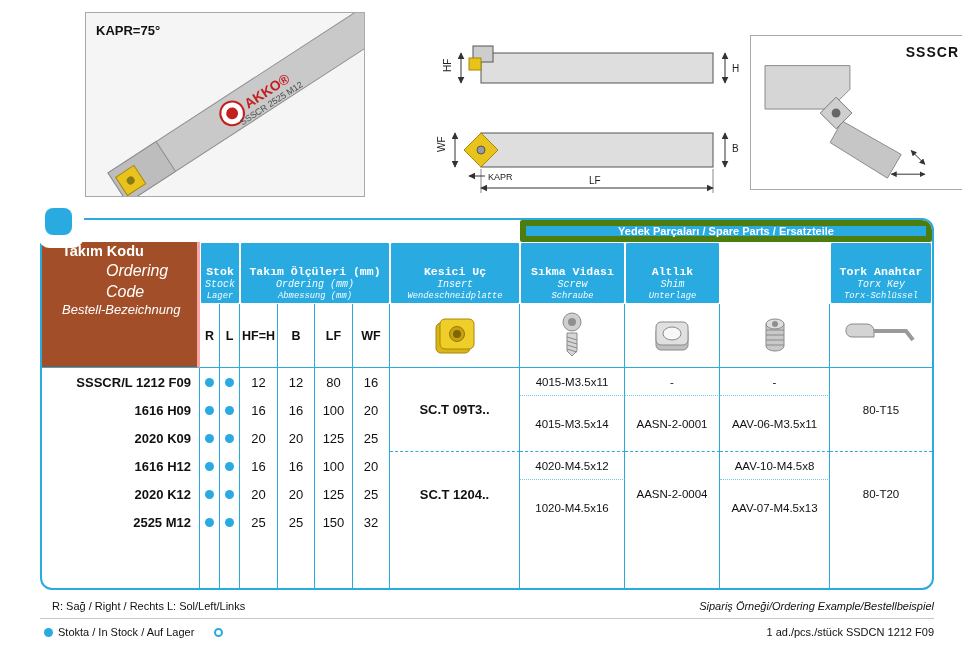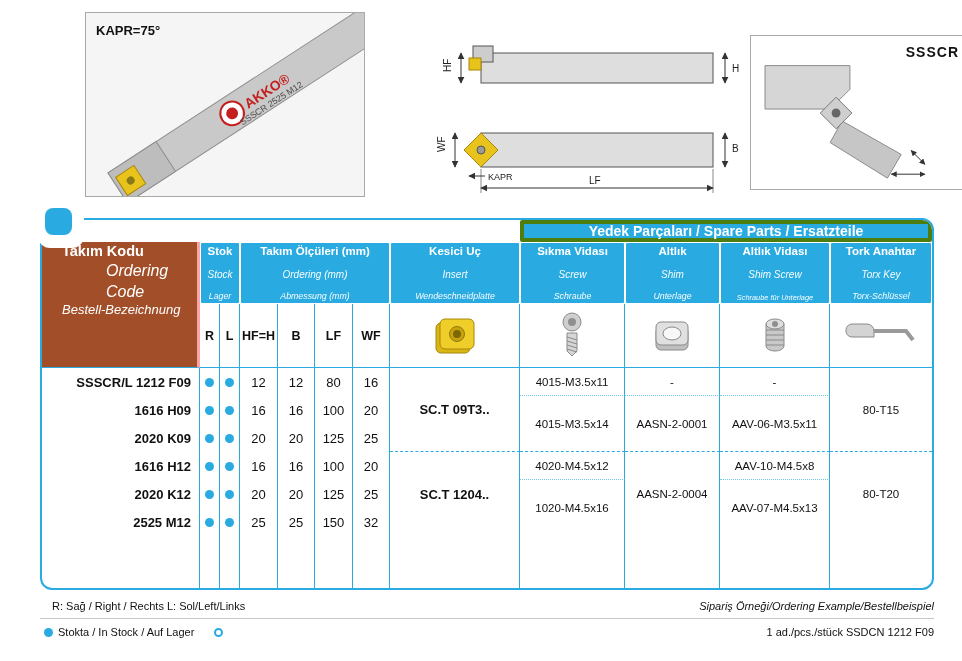--- a/index.html
+++ b/index.html
@@ -30,29 +30,29 @@
          grid-template-columns:158px 20px 20px 38px 37px 38px 37px 130px 105px 95px 110px 1fr;
          grid-template-rows:22px 62px 64px repeat(6,28px) 1fr; }
   .c   { display:flex; align-items:center; justify-content:center; text-align:center; }
   .br  { border-right:1px solid #29ABE2; }
   .bb  { border-bottom:1px solid #29ABE2; }
   .bbd { border-bottom:1px dashed #29ABE2; }
   .bbo { border-bottom:1px dotted #6fc9ec; }
   .sp  { background:#fff; }
 
   .hc { background:#29ABE2; color:#fff; border:1px solid #fff; border-radius:2px;
-        display:flex; flex-direction:column; align-items:center; justify-content:space-between;
-        text-align:center; line-height:1.22; padding:1px; }
+        display:flex; flex-direction:column; align-items:center; justify-content:flex-end;
+        text-align:center; line-height:1.22; padding:1px;font-family:Liberation Mono, monospace; }
   .hc .l1 { font-weight:bold; font-size:11.5px; }
   .hc .l2 { font-style:italic; font-size:10px; opacity:.96; }
   .hc .l3 { font-style:italic; font-size:8.8px; opacity:.96; }
   .hc.ssh .l3 { font-size:7.4px; }
-  .band { background:#29ABE2; color:#fff; border:4px solid #4d7c0f; border-radius:2px;
+  .band { background:#29ABE2; color:#fff; border:6px solid #4d7c0f; border-radius:2px;
           display:flex; align-items:center; justify-content:center;
-          font-weight:bold; font-size:14px; }
+          font-weight:bold; font-size:11px; }
 
   .brown { background:#A24E28; color:#fff; border-right:3px solid #fca5a5; border-bottom:1px solid #29ABE2;
            display:flex; flex-direction:column; justify-content:flex-start; padding-left:20px; line-height:1.3; }
   .brown .l1 { font-weight:bold; font-size:14.5px; }
   .brown .l2 { font-weight:normal; font-style:italic; font-size:16px;margin-left:44px; }
   .brown .l3 { font-style:italic; font-size:13px; }
 
   .lbl { font-weight:bold; font-size:12.5px; color:#111; }
   .code { display:flex; align-items:center; justify-content:flex-end; padding-right:8px;
           font-weight:bold; font-size:13px; border-right:1px solid #29ABE2; }
@@ -171,25 +171,20 @@
     </div>
     <div class="hc" style="grid-area:2/9/3/10">
       <span class="l1">Sıkma Vidası</span>
       <span class="l2">Screw</span>
       <span class="l3">Schraube</span>
     </div>
     <div class="hc" style="grid-area:2/10/3/11">
       <span class="l1">Altlık</span>
       <span class="l2">Shim</span>
       <span class="l3">Unterlage</span>
-    </div>
-    <div class="hc ssh" style="grid-area:2/11/3/12">
-      <span class="l1">Altlık Vidası</span>
-      <span class="l2">Shim Screw</span>
-      <span class="l3">Schraube für Unterlage</span>
     </div>
     <div class="hc" style="grid-area:2/12/3/13">
       <span class="l1">Tork Anahtar</span>
       <span class="l2">Torx Key</span>
       <span class="l3">Torx-Schlüssel</span>
     </div>
 
     <div class="c br bb lbl" style="grid-area:3/2/4/3">R</div>
     <div class="c br bb lbl" style="grid-area:3/3/4/4">L</div>
     <div class="c br bb lbl" style="grid-area:3/4/4/5">HF=H</div>

